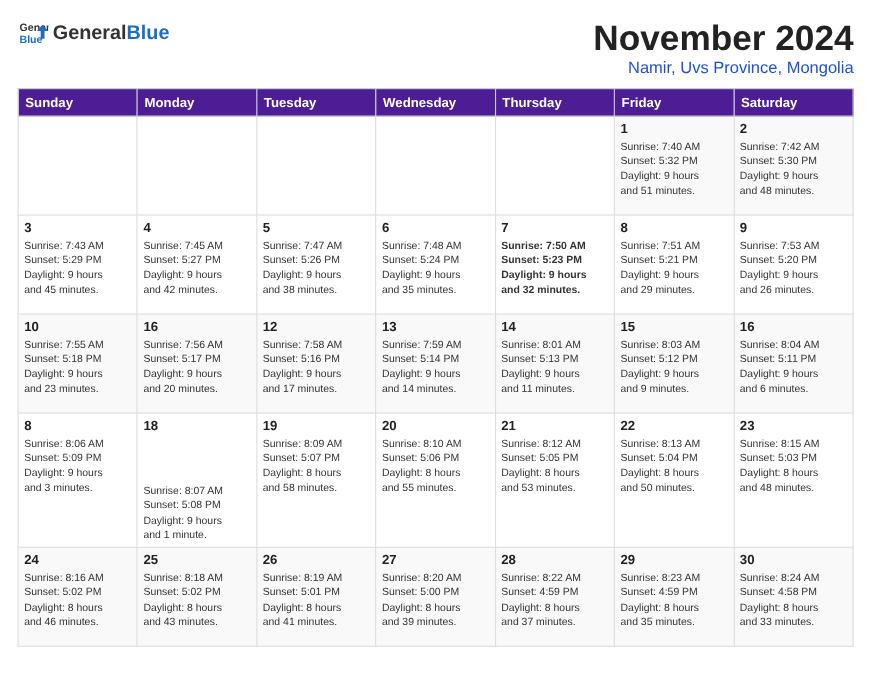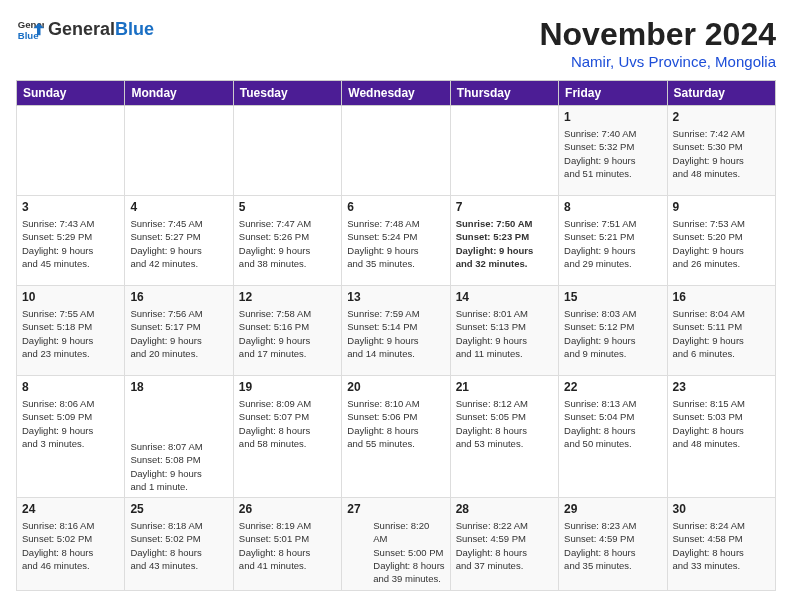--- a/index.html
+++ b/index.html
@@ -322,21 +322,21 @@
         </td>
         <td>
           <div class="day-number">26</div>
           <div class="day-info" style="white-space: pre-line;">Sunrise: 8:19 AM
 Sunset: 5:01 PM
 Daylight: 8 hours
 and 41 minutes.</div>
         </td>
         <td>
           <div class="day-number">27</div>
-          <div class="day-info" style="white-space: pre-line; margin-left: 26px;">Sunrise: 8:20 AM
+          <div class="day-info" style="white-space: pre-line;">Sunrise: 8:20 AM
 Sunset: 5:00 PM
 Daylight: 8 hours
 and 39 minutes.</div>
         </td>
         <td>
           <div class="day-number">28</div>
           <div class="day-info" style="white-space: pre-line;">Sunrise: 8:22 AM
 Sunset: 4:59 PM
 Daylight: 8 hours
 and 37 minutes.</div>

